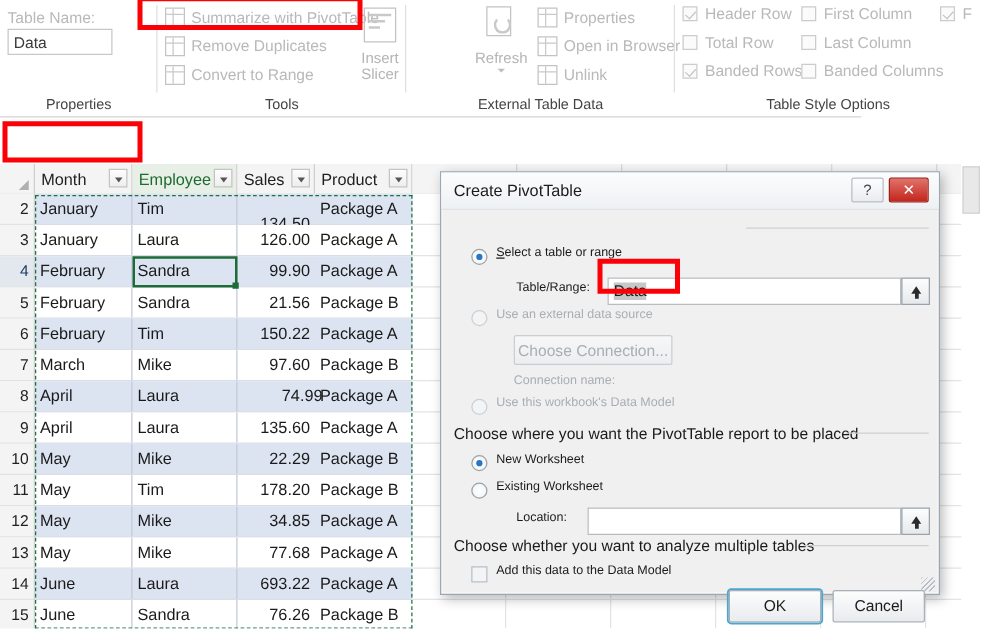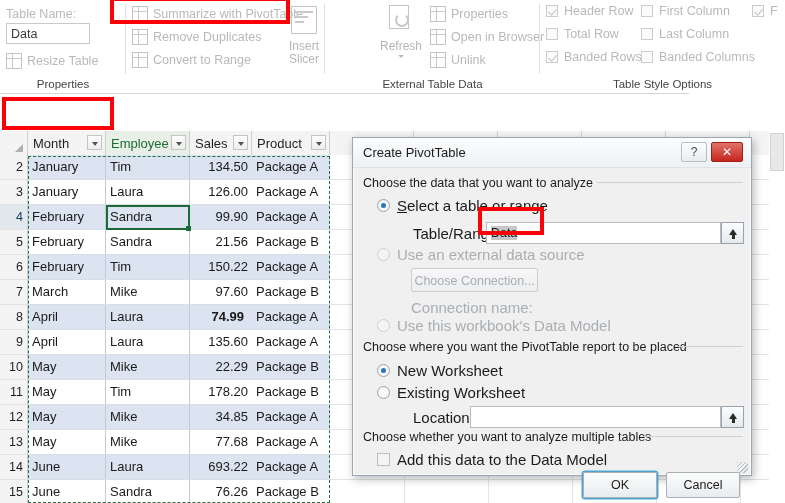--- a/index.html
+++ b/index.html
@@ -151,21 +151,21 @@
   .dlg-body { position:relative; height:308px; }
 
   .sec { position:absolute; left:10px; font-size:12.5px; color:#1b1b1b; white-space:nowrap; }
   .sec-rule { position:absolute; height:1px; background:#cfcfcf; }
 
   .radio { position:absolute; width:13px; height:13px; border-radius:50%;
     border:1px solid #9aa3ab; background:radial-gradient(#ffffff,#eef1f3); }
   .radio.on:after { content:""; position:absolute; left:3px; top:3px; width:5px; height:5px;
     border-radius:50%; background:#2a74c4; }
   .radio.dis { border-color:#cbcfd3; background:#f3f4f5; }
-  .rlab { position:absolute; font-size:15px; color:#1b1b1b; white-space:nowrap; }
+  .rlab { position:absolute; font-size:10px; color:#1b1b1b; white-space:nowrap; }
   .rlab.dis { color:#a9aeb3; }
   .u { text-decoration:underline; }
 
   .dinput { position:absolute; background:#fff; border:1px solid #b6bcc2; height:22px;
     font-size:12.5px; color:#1b1b1b; line-height:20px; padding:0 4px; }
   .picker { position:absolute; width:23px; height:22px; border:1px solid #9aa3ab;
     background:linear-gradient(#fdfdfd,#e6e9ec); }
   .picker:after { content:""; position:absolute; left:7px; top:6px;
     width:0;height:0;border-left:4.5px solid transparent;border-right:4.5px solid transparent;border-bottom:6px solid #2b2b2b; }
   .picker:before { content:""; position:absolute; left:10px; top:11px; width:3px; height:5px; background:#2b2b2b; }
@@ -190,24 +190,20 @@
 
 <div id="app">
 
   <div class="ribbon">
 
     <div class="rgroup" style="left:0;width:126px;">
       <div class="rcmd" style="left:6px;top:3px;">
         <span>Table Name:</span>
       </div>
       <div class="txtfield" style="position:absolute;left:6px;top:23px;">Data</div>
-      <div class="rcmd" style="left:6px;top:50px;">
-        <span class="ic ic-grid"></span>
-        <span>Resize Table</span>
-      </div>
       <div class="rgroup-label">Properties</div>
       <div class="rsep" style="left:125px;"></div>
     </div>
 
     <div class="rgroup" style="left:126px;width:199px;">
       <div class="rcmd" style="left:6px;top:3px;">
         <span class="ic ic-grid"></span>
         <span>Summarize with PivotTable</span>
       </div>
       <div class="rcmd" style="left:6px;top:26px;">
@@ -222,20 +218,21 @@
       <div style="position:absolute;left:156px;top:4px;width:44px;">
         <div class="bigicon">
           <div style="position:absolute;left:4px;top:2px;width:26px;height:28px;border:1.5px solid #c3c3c3;"></div>
           <div style="position:absolute;left:8px;top:7px;width:18px;height:1.6px;background:#c9c9c9;"></div>
           <div style="position:absolute;left:8px;top:12px;width:13px;height:1.6px;background:#c9c9c9;"></div>
           <div style="position:absolute;left:8px;top:17px;width:9px;height:1.6px;background:#c9c9c9;"></div>
         </div>
         <div class="biglabel">Insert</div>
         <div class="biglabel">Slicer</div>
       </div>
+      <div class="rgroup-label">Tools</div>
       <div class="rsep" style="left:198px;"></div>
     </div>
 
     <div class="rgroup" style="left:325px;width:215px;">
       <div style="position:absolute;left:52px;top:4px;width:48px;">
         <div class="bigicon">
           <div style="position:absolute;left:5px;top:1px;width:20px;height:24px;border:1.5px solid #c3c3c3;"></div>
           <div style="position:absolute;left:11px;top:9px;width:14px;height:14px;border:2px solid #c9c9c9;border-radius:50%;border-top-color:transparent;"></div>
         </div>
         <div class="biglabel">Refresh</div>
@@ -354,21 +351,21 @@
       <div class="hcell" style="left:582px;width:84px;"></div>
       <div class="hcell" style="left:666px;width:84px;"></div>
       <div class="hcell" style="left:750px;width:35px;border-right:none;"></div>
     </div>
 
     <div id="rows-host">
         <div class="rowhdr" style="top: 24px;">2</div>
         <div class="row band" style="top: 24px;">
           <div class="cell bdr" style="left: 0px; width: 78px;">January</div>
           <div class="cell bdr" style="left: 78px; width: 84px;">Tim</div>
-          <div class="cell num" style="left: 162px; width: 62px;">134.50</div>
+          <div class="cell num" style="left: 162px; width: 62px; margin-top: 12px;">134.50</div>
           <div class="cell" style="left: 224px; width: 78px;">Package A</div>
         </div>
         <div class="rowhdr" style="top: 49px;">3</div>
         <div class="row plain" style="top: 49px;">
           <div class="cell bdr" style="left: 0px; width: 78px;">January</div>
           <div class="cell bdr" style="left: 78px; width: 84px;">Laura</div>
           <div class="cell num" style="left: 162px; width: 62px;">126.00</div>
           <div class="cell" style="left: 224px; width: 78px;">Package A</div>
         </div>
         <div class="rowhdr sel" style="top: 74px;">4</div>
@@ -396,21 +393,21 @@
         <div class="row plain" style="top: 149px;">
           <div class="cell bdr" style="left: 0px; width: 78px;">March</div>
           <div class="cell bdr" style="left: 78px; width: 84px;">Mike</div>
           <div class="cell num" style="left: 162px; width: 62px;">97.60</div>
           <div class="cell" style="left: 224px; width: 78px;">Package B</div>
         </div>
         <div class="rowhdr" style="top: 174px;">8</div>
         <div class="row band" style="top: 174px;">
           <div class="cell bdr" style="left: 0px; width: 78px;">April</div>
           <div class="cell bdr" style="left: 78px; width: 84px;">Laura</div>
-          <div class="cell num" style="left: 158px; width: 62px; font-weight: bold;">74.99</div>
+          <div class="cell num" style="left: 172px; width: 62px;">74.99</div>
           <div class="cell" style="left: 224px; width: 78px;">Package A</div>
         </div>
         <div class="rowhdr" style="top: 199px;">9</div>
         <div class="row plain" style="top: 199px;">
           <div class="cell bdr" style="left: 0px; width: 78px;">April</div>
           <div class="cell bdr" style="left: 78px; width: 84px;">Laura</div>
           <div class="cell num" style="left: 162px; width: 62px;">135.60</div>
           <div class="cell" style="left: 224px; width: 78px;">Package A</div>
         </div>
         <div class="rowhdr" style="top: 224px;">10</div>
@@ -468,21 +465,20 @@
 
   <div class="dlg">
     <div class="dlg-tb">
       <div class="dlg-title">Create PivotTable</div>
       <div class="tb-help">?</div>
       <div class="tb-close">✕</div>
     </div>
 
     <div class="dlg-body">
 
-      <div class="sec" style="top:8px;">Choose the data that you want to analyze</div>
       <div class="sec-rule" style="left:244px;top:14px;width:146px;"></div>
 
       <div class="radio on" style="left:24px;top:31px;"></div>
       <div class="rlab" style="left:44px;top:29px;">
         <span class="u">S</span><span id="lbl-sel">elect a table or range</span>
       </div>
 
       <div class="rlab" style="left:60px;top:57px;">
         <span>Table/Range:</span>
       </div>

